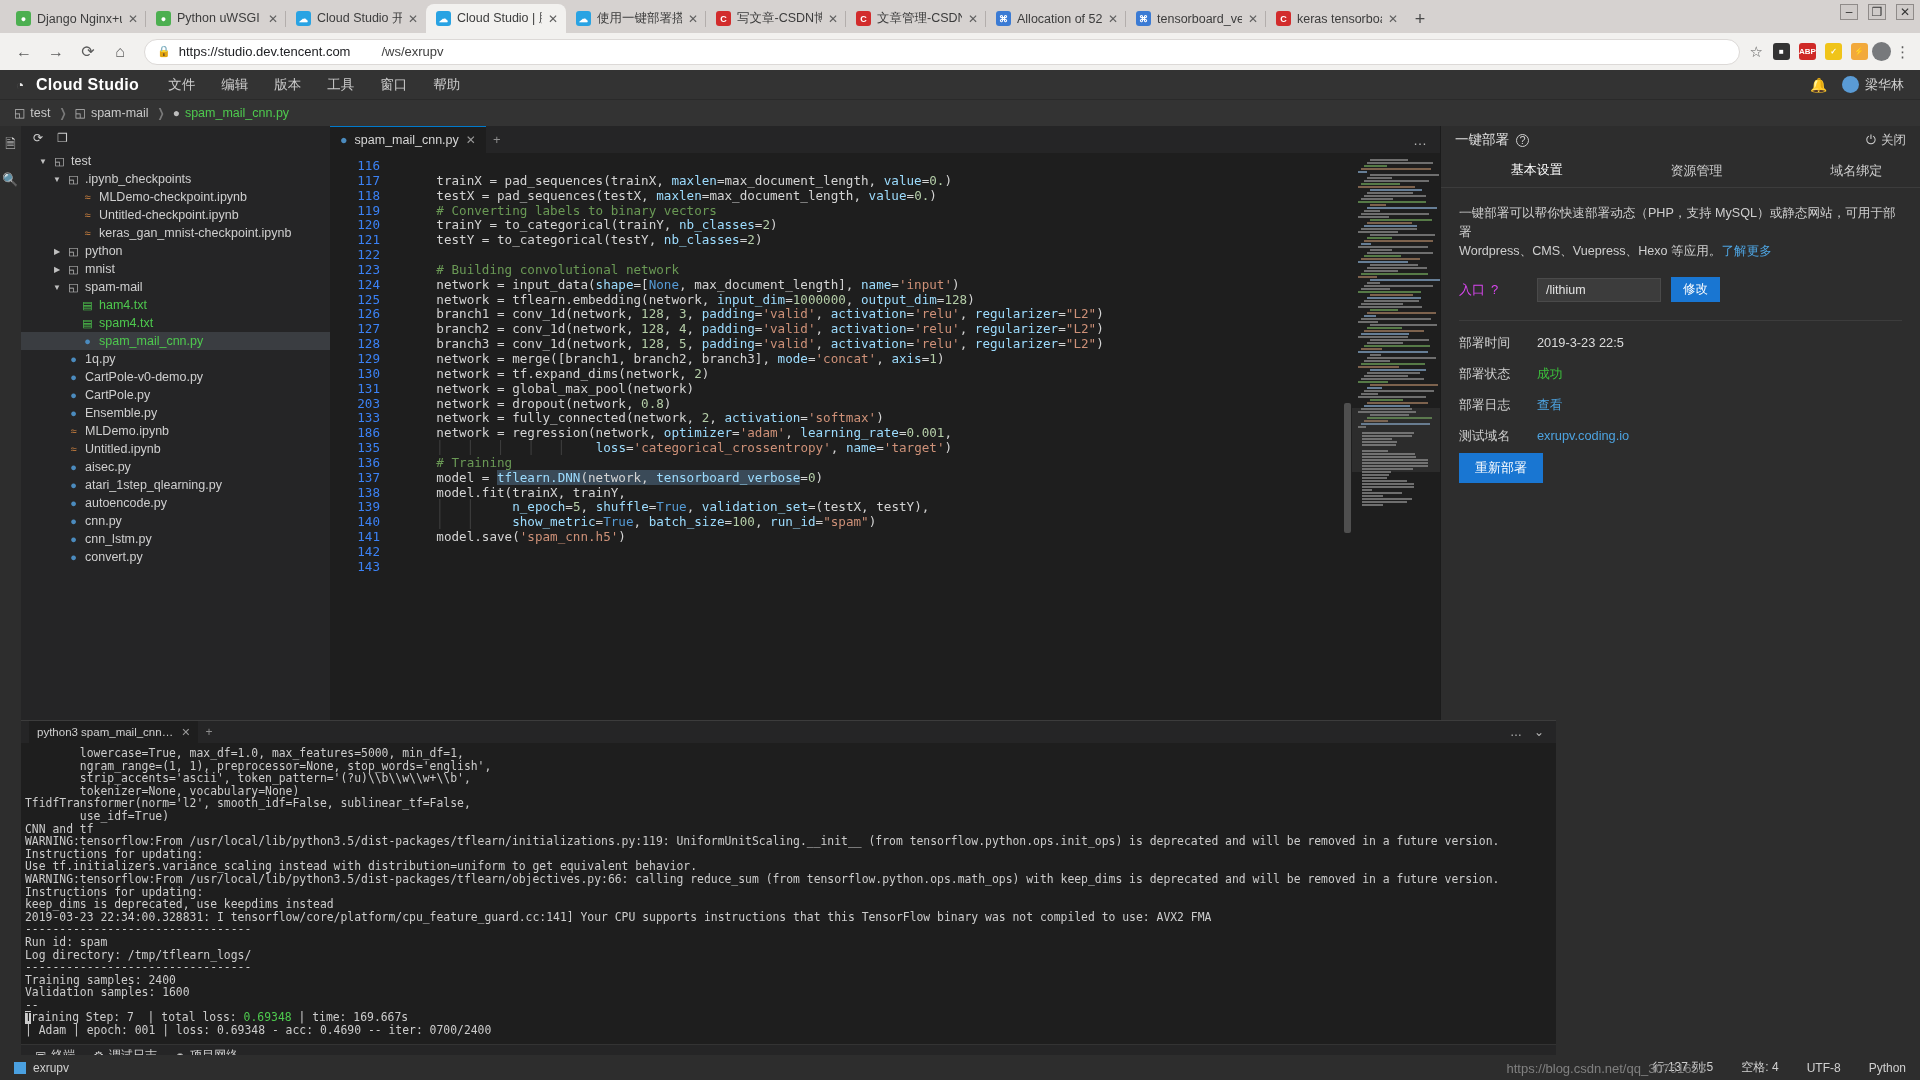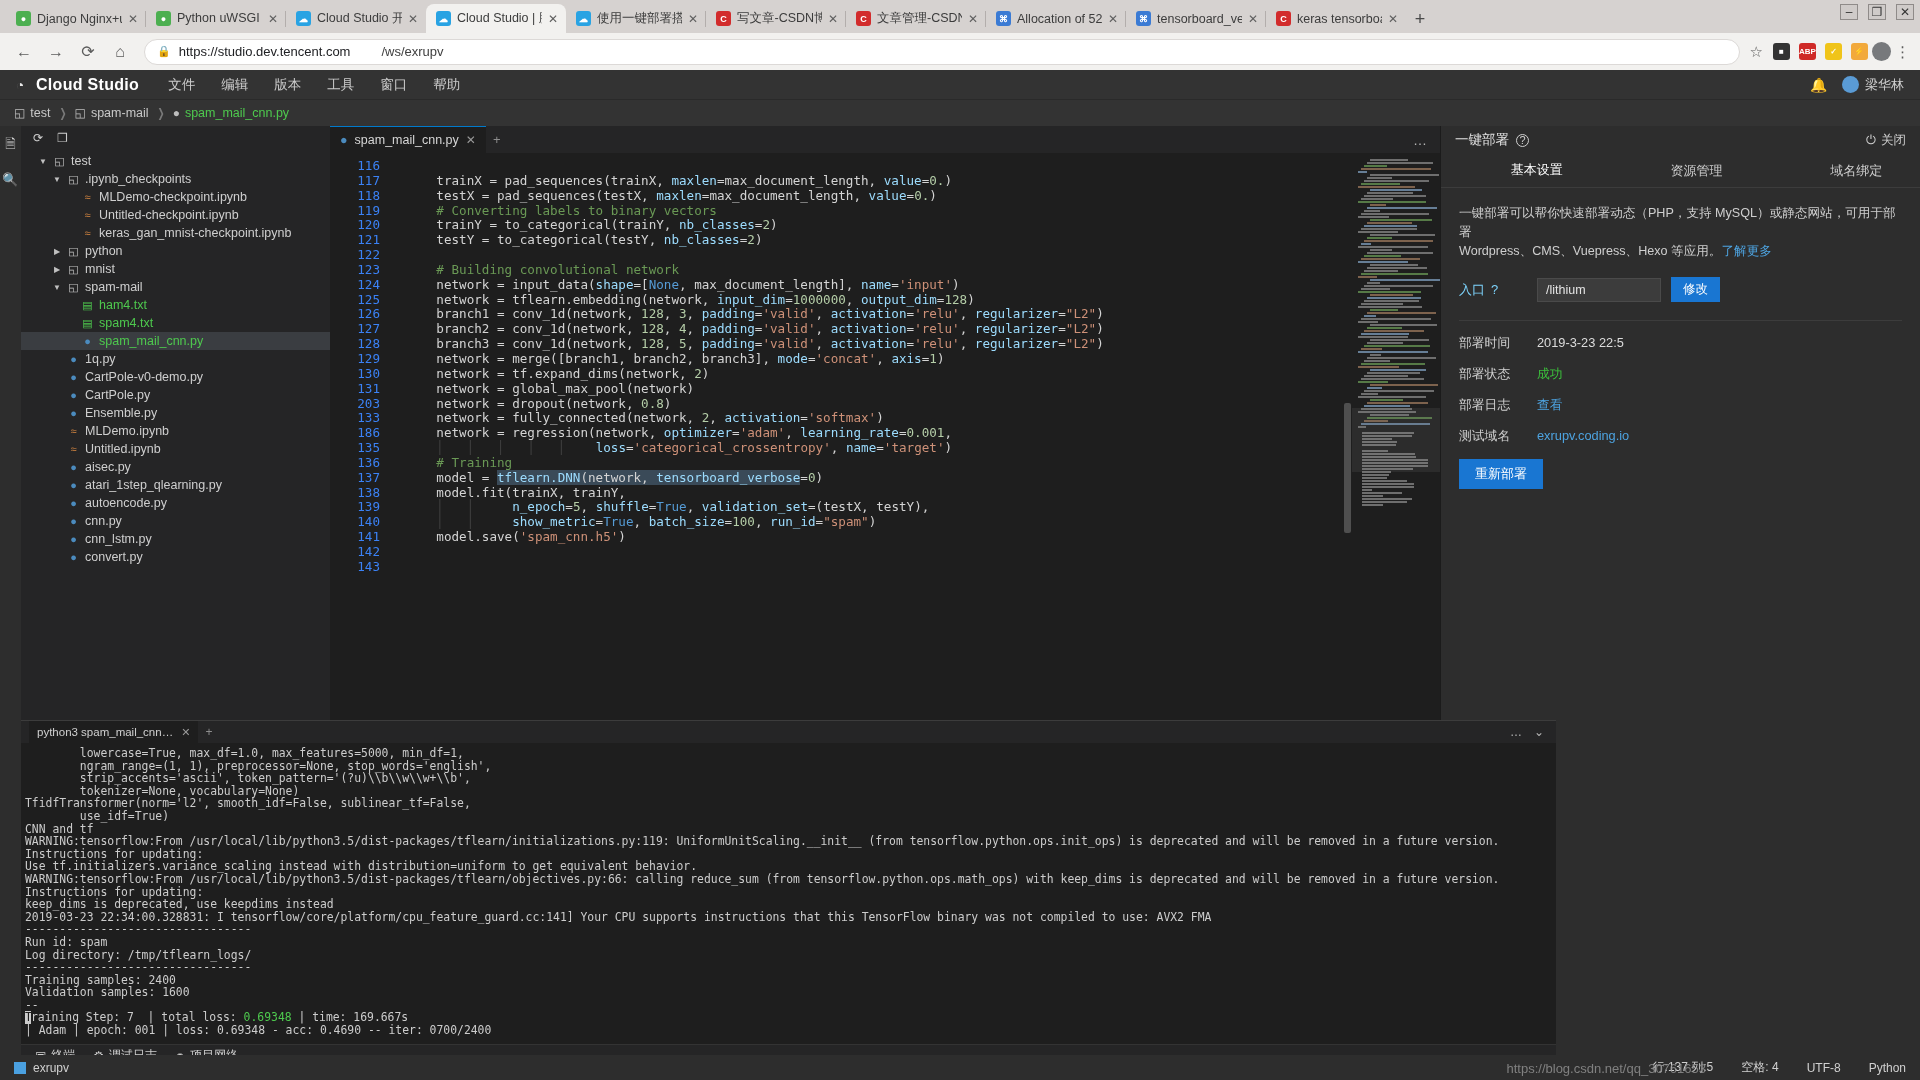--- a/index.html
+++ b/index.html
@@ -137,31 +137,31 @@
                  width:13px; height:13px; display:inline-flex; align-items:center; justify-content:center; }
   .dep-close { margin-left:auto; display:flex; align-items:center; gap:5px; color:#cfcfcf; font-size:12.5px; }
   .dep-tabs { height:34px; display:flex; border-bottom:1px solid #3c3c3c; }
   .dep-tab { flex:1; display:flex; align-items:center; justify-content:center;
              color:#cfcfcf; font-size:13px;margin-left:32px; }
   .dep-tab.active { color:#ffffff; border-bottom:2px solid #2d2d2d; }
   .dep-body { padding:16px 18px 0 18px; }
   .dep-desc { color:#cfcfcf; font-size:12.6px; line-height:19px; }
   .dep-desc a { color:#4da3e0; text-decoration:none; }
   .dep-row { display:flex; align-items:center; margin-top:16px; gap:0; }
-  .dep-label { width:78px; color:#7dd3fc; font-size:13px; display:flex; align-items:center; gap:6px; }
+  .dep-label { width:78px; color:#d946ef; font-size:13px; display:flex; align-items:center; gap:6px; }
   .dep-input { width:124px; height:24px; background:#3c3c3c; border:1px solid #4a4a4a; color:#e4e4e4;
                font-size:12.5px; padding:0 8px; }
   .dep-btn { background:#1976d2; color:#fff; font-size:12.5px; padding:4px 12px; margin-left:10px; border:none; }
   .dep-sep { height:1px; background:#3c3c3c; margin:18px 0 0 0; }
   .info-row { display:flex; margin-top:14px; font-size:12.8px; }
   .info-k { width:78px; color:#cfcfcf; }
   .info-v { color:#dcdcdc; }
   .info-v.green { color:#3cc13c; }
   .info-v.link { color:#4da3e0; }
-  .redeploy { margin-top:14px; background:#1976d2; color:#fff; font-size:13px;
+  .redeploy { margin-top:8px; background:#1976d2; color:#fff; font-size:13px;
               padding:6px 16px; border:none; }
 
   
   .terminal { position:absolute; left:21px; bottom:36px; width:1535px; height:324px;
               background:#1e1e1e; border-top:1px solid #3c3c3c; display:flex; flex-direction:column; }
   .term-tabs { height:22px; display:flex; align-items:center; background:#252526; padding-left:8px; }
   .term-tab { display:flex; align-items:center; gap:8px; color:#d0d0d0; font-size:11.5px;
               padding:0 8px; background:#1e1e1e; height:22px; }
   .term-tab .x { color:#9a9a9a; font-size:11px; }
   .term-plus { color:#8d8d8d; font-size:12px; padding:0 7px; }

